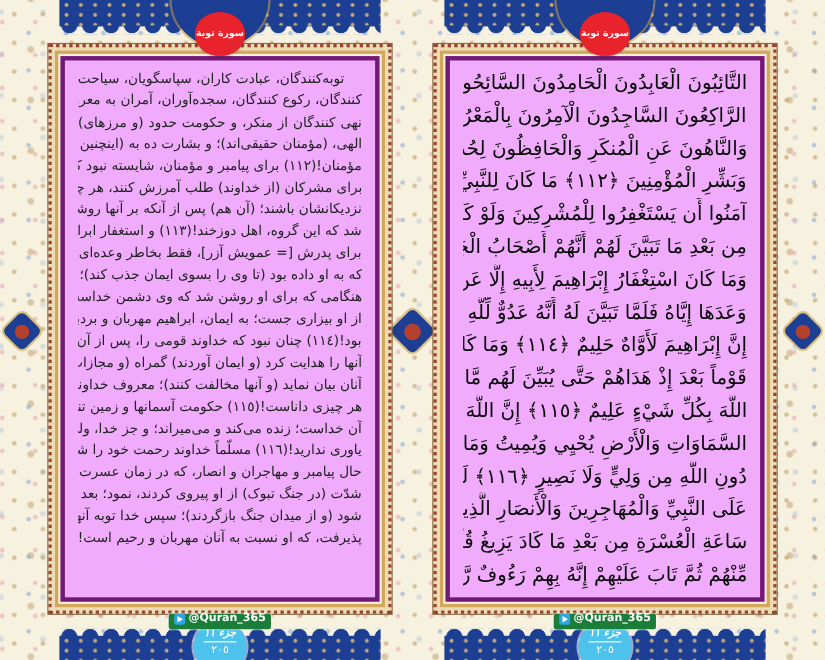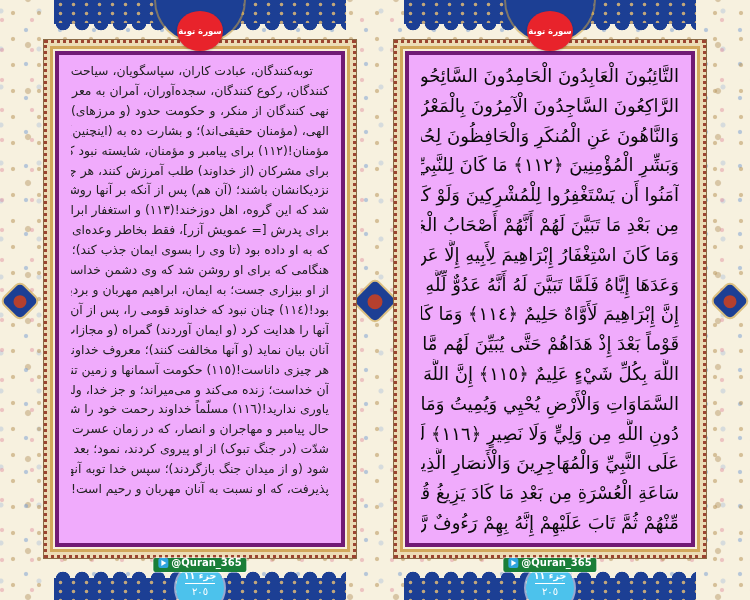--- a/index.html
+++ b/index.html
@@ -110,21 +110,21 @@
 
   
   .juz-badge{
     position:absolute; bottom:-12px; left:50%; transform:translateX(-50%);
     width:48px; height:48px; border-radius:50%;
     background:#4cc2ec; z-index:7;
     display:flex; flex-direction:column; align-items:center;
     padding-top:6px; box-sizing:border-box;
     box-shadow:0 0 0 2px rgba(255,255,255,.55);
   }
-  .juz-badge .juz-label{color:#fff; font-size:9.5px; font-weight:bold; line-height:11px;}
+  .juz-badge .juz-label{color:#fff; font-size:9.5px; font-weight:bold; line-height:11px;font-style:italic;}
   .juz-badge .juz-divider{width:30px; height:1px; background:#fff; margin:2px 0;}
   .juz-badge .page-number{color:#fff; font-size:10px; font-weight:normal; line-height:11px;}
 
   
   .medallion{
     position:absolute; background:#1c3f94; transform:rotate(45deg);
     border-radius:5px; box-shadow:0 0 0 2px rgba(201,160,69,.6); z-index:2;
   }
   .medallion::after{
     content:''; position:absolute; inset:25%; background:#b5402e; border-radius:50%;

